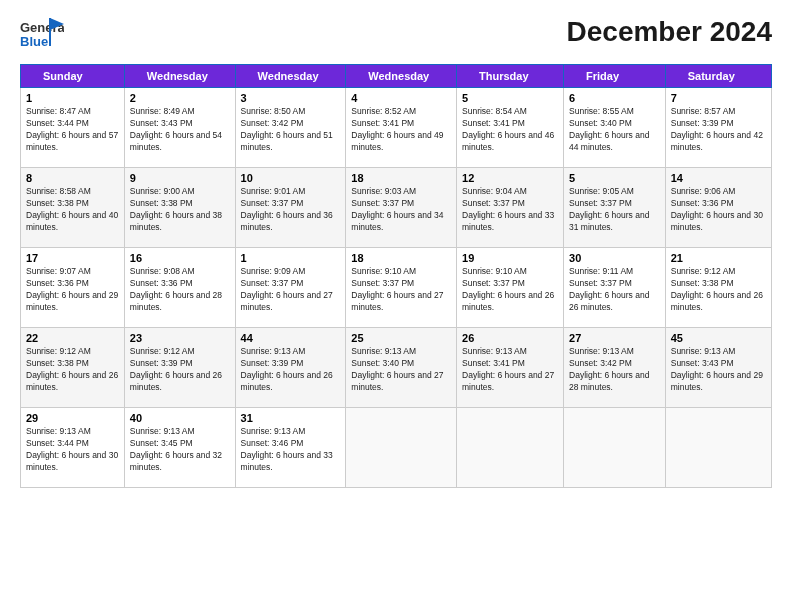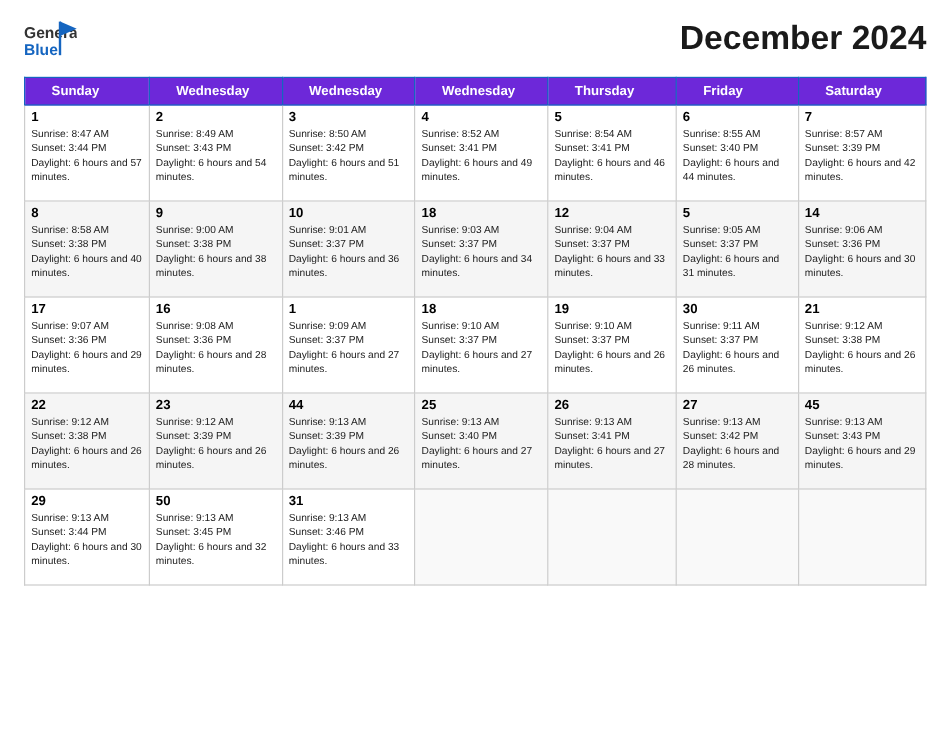--- a/index.html
+++ b/index.html
@@ -235,21 +235,21 @@
             <span class="day-num">45</span>
             <div class="day-info">Sunrise: 9:13 AM<br>Sunset: 3:43 PM<br>Daylight: 6 hours and 29 minutes.</div>
           </td>
         </tr>
         <tr>
           <td>
             <span class="day-num">29</span>
             <div class="day-info">Sunrise: 9:13 AM<br>Sunset: 3:44 PM<br>Daylight: 6 hours and 30 minutes.</div>
           </td>
           <td>
-            <span class="day-num">50</span>
+            <span class="day-num">40</span>
             <div class="day-info">Sunrise: 9:13 AM<br>Sunset: 3:45 PM<br>Daylight: 6 hours and 32 minutes.</div>
           </td>
           <td>
             <span class="day-num">31</span>
             <div class="day-info">Sunrise: 9:13 AM<br>Sunset: 3:46 PM<br>Daylight: 6 hours and 33 minutes.</div>
           </td>
           <td class="empty-cell"></td>
           <td class="empty-cell"></td>
           <td class="empty-cell"></td>
           <td class="empty-cell"></td>

